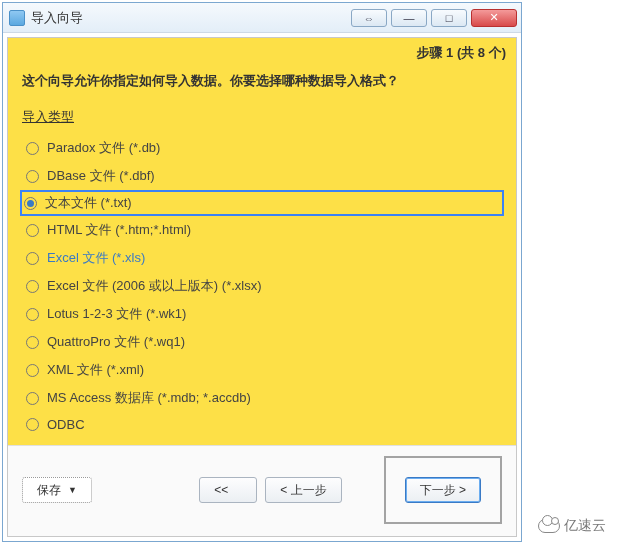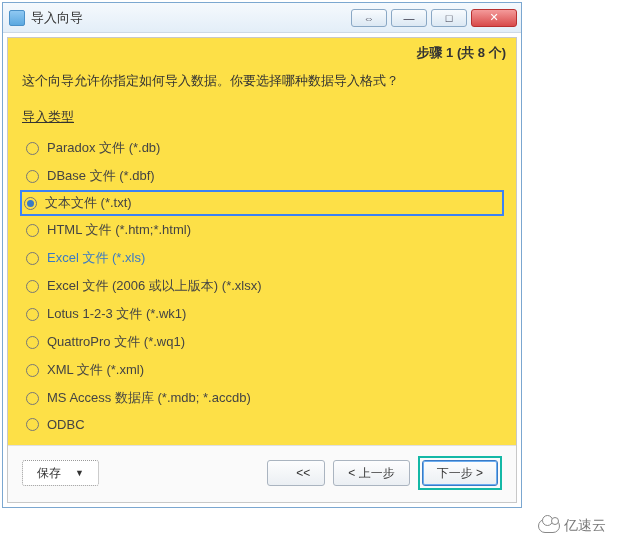--- a/index.html
+++ b/index.html
@@ -63,21 +63,21 @@
     }
     .step-indicator {
       text-align: right;
       padding: 6px 10px 4px;
       font-weight: bold;
       color: #333;
       font-size: 13px;
     }
     .description {
       padding: 6px 14px 12px;
-      font-weight: normal;
+      font-weight: bold;
       color: #333;
       font-size: 13px;
     }
     .section-label {
       padding: 6px 14px 8px;
       color: #333;
       font-size: 13px;
       text-decoration: underline;
     }
     .options {
@@ -127,34 +127,35 @@
     .btn {
       height: 26px;
       padding: 0 14px;
       border: 1px solid #aab4c0;
       background: linear-gradient(to bottom, #fdfdfe, #ebeff3);
       border-radius: 3px;
       color: #333;
       font-size: 12px;
       display: inline-flex;
       align-items: center;
-      justify-content: flex-end;
+      justify-content: flex-start;
       cursor: pointer;
-      gap: 14px;
+      gap: 7px;
       min-width: 58px;
     }
     .btn.dropdown { border: 1px dotted #999; background: #fff; }
     .btn.primary {
       border: 1px solid #3a7ac5;
       box-shadow: 0 0 0 1px #6badf0 inset;
     }
     .chev-down { font-size: 9px; }
     .next-highlight {
-      border: 2px solid #14b8a6;
-      padding: 2px;
+      border: 2px solid #a3a3a3;
+      padding: 19px;
+      margin-left: 34px;
     }
     .watermark {
       position: absolute;
       right: 12px;
       bottom: 14px;
       display: flex;
       align-items: center;
       gap: 4px;
       color: #777;
       font-size: 14px;

